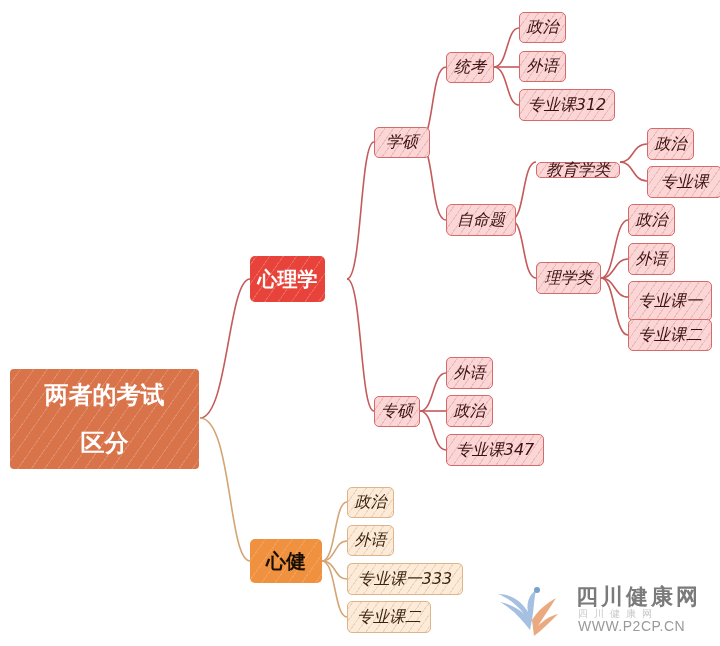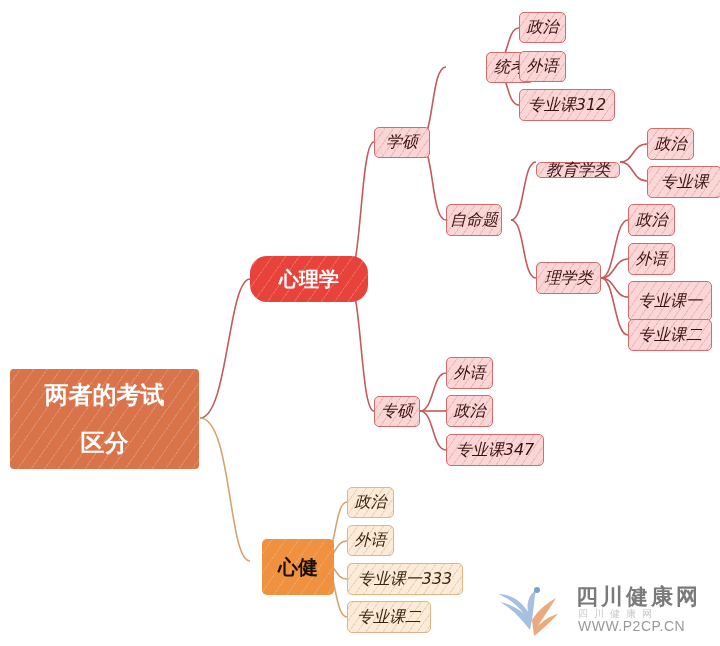--- a/index.html
+++ b/index.html
@@ -75,42 +75,42 @@
       <path d="M322 561 C 336 561, 334 579, 347 579"></path>
       <path d="M322 561 C 336 561, 334 617, 347 617"></path>
     </g>
   </svg>
 
   <div class="node root" style="left:10px;top:369px;width:189px;height:100px;gap:12px;">
     <span>两者的考试</span>
     <span>区分</span>
   </div>
 
-  <div class="node main-red" style="left:250px;top:256px;width:118px;height:46px;border-radius:17px;">
+  <div class="node main-red" style="left:250px;top:256px;width:75px;height:46px;">
     <span>心理学</span>
   </div>
 
   <div class="node pink hatch-light" style="left:374px;top:127px;width:56px;height:31px;">
     <span>学硕</span>
   </div>
 
-  <div class="node pink hatch-light" style="left:446px;top:52px;width:48px;height:31px;margin-left:40px;">
+  <div class="node pink hatch-light" style="left:446px;top:52px;width:48px;height:31px;">
     <span>统考</span>
   </div>
   <div class="node pink hatch-light" style="left:519px;top:12px;width:47px;height:31px;">
     <span>政治</span>
   </div>
   <div class="node pink hatch-light" style="left:519px;top:51px;width:47px;height:31px;">
     <span>外语</span>
   </div>
   <div class="node pink hatch-light" style="left:519px;top:89px;width:96px;height:32px;align-items:center;">
     <span>专业课312</span>
   </div>
 
-  <div class="node pink hatch-light" style="left:446px;top:204px;width:56px;height:32px;">
+  <div class="node pink hatch-light" style="left:446px;top:204px;width:70px;height:32px;border-radius:6px;">
     <span>自命题</span>
   </div>
 
   <div class="node pink hatch-light" style="left:536px;top:162px;width:84px;height:16px;">
     <span>教育学类</span>
   </div>
   <div class="node pink hatch-light" style="left:647px;top:128px;width:47px;height:32px;">
     <span>政治</span>
   </div>
   <div class="node pink hatch-light" style="left:647px;top:166px;width:75px;height:32px;">
@@ -139,21 +139,21 @@
   <div class="node pink hatch-light" style="left:446px;top:357px;width:47px;height:32px;">
     <span>外语</span>
   </div>
   <div class="node pink hatch-light" style="left:446px;top:395px;width:47px;height:32px;">
     <span>政治</span>
   </div>
   <div class="node pink hatch-light" style="left:446px;top:434px;width:98px;height:32px;">
     <span>专业课347</span>
   </div>
 
-  <div class="node main-orange" style="left:262px;top:539px;width:72px;height:56px;">
+  <div class="node main-orange" style="left:250px;top:539px;width:72px;height:44px;">
     <span>心健</span>
   </div>
   <div class="node peach hatch-light" style="left:347px;top:487px;width:47px;height:31px;">
     <span>政治</span>
   </div>
   <div class="node peach hatch-light" style="left:347px;top:525px;width:47px;height:31px;">
     <span>外语</span>
   </div>
   <div class="node peach hatch-light" style="left:347px;top:563px;width:116px;height:32px;">
     <span>专业课一333</span>

